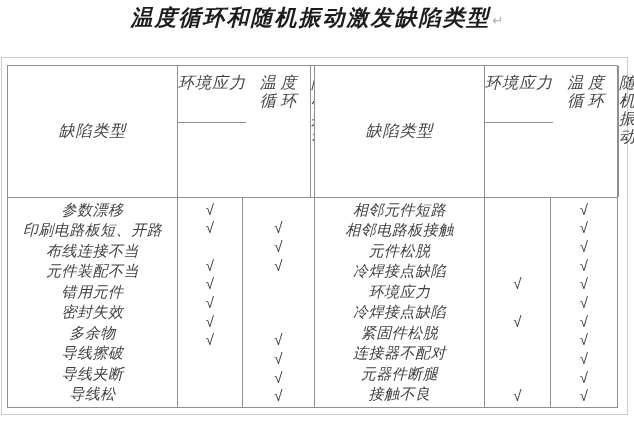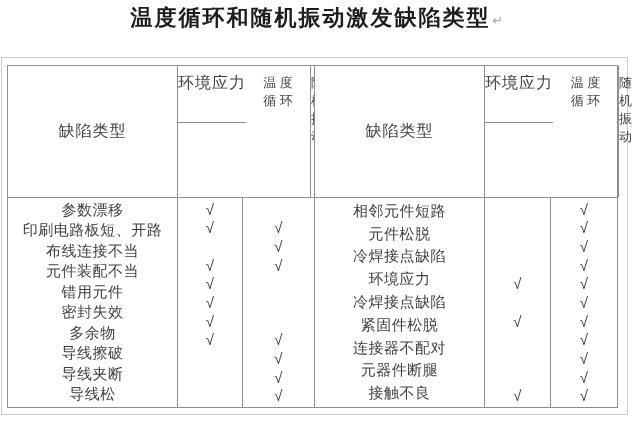--- a/index.html
+++ b/index.html
@@ -2,21 +2,21 @@
 <html><head>
 <meta charset="utf-8">
 <style>
   html,body{margin:0;padding:0;}
   body{
     width:634px;height:421px;background:#ffffff;overflow:hidden;
     font-family:"Liberation Sans","DejaVu Sans",sans-serif;
     color:#3f3f3f;
   }
   *{box-sizing:border-box;}
-  .page{position:relative;width:634px;height:421px;background:#fff;}
+  .page{position:relative;width:634px;height:421px;background:#fff;font-style:italic;}
 
   
   .title-row{
     position:absolute;top:3px;left:0;right:0;
     text-align:center;white-space:nowrap;
   }
   .doc-title{
     font-size:22px;font-weight:bold;letter-spacing:2px;color:#1c1c1c;
     display:inline-block;vertical-align:middle;
   }
@@ -48,21 +48,21 @@
   }
   #table-right .defect-h{width:170px;}
   .stress-wrap{flex:1;display:flex;flex-direction:row;}
   .stress-h{
     height:57px;flex-shrink:0;border-bottom:1px solid #8f8f8f;
     text-align:center;padding-top:7px;font-size:16px;letter-spacing:1px;
   }
   .subs{flex:1;display:flex;}
   .sub{
     padding-top:8px;text-align:center;white-space:pre-line;
-    font-size:13px;line-height:18px;
+    font-size:16px;line-height:18px;
   }
   .sub-tc{width:65px;flex-shrink:0;border-right:1px solid #8f8f8f;}
   #table-right .sub-tc{width:66px;}
   .sub-rv{flex:1;}
 
   .tbody{flex:1;display:flex;min-height:0;}
   .bcol{display:flex;flex-direction:column;padding:2px 0;min-height:0;}
   .bcol-label{width:170px;flex-shrink:0;border-right:1px solid #8f8f8f;}
   .bcol-tc{width:65px;flex-shrink:0;border-right:1px solid #8f8f8f;}
   #table-right .bcol-tc{width:66px;}
@@ -148,20 +148,21 @@
           <div class="sub sub-tc">温 度
 循 环</div>
           <div class="sub sub-rv">随 机
 振 动</div>
         </div>
       </div>
     </div>
     <div class="tbody">
       <div class="bcol bcol-label">
         <div class="bline">相邻元件短路</div>
+        <div class="bline">相邻电路板接触</div>
         <div class="bline">元件松脱</div>
         <div class="bline">冷焊接点缺陷</div>
         <div class="bline">环境应力</div>
         <div class="bline">冷焊接点缺陷</div>
         <div class="bline">紧固件松脱</div>
         <div class="bline">连接器不配对</div>
         <div class="bline">元器件断腿</div>
         <div class="bline">接触不良</div>
       </div>
       <div class="bcol bcol-tc">

